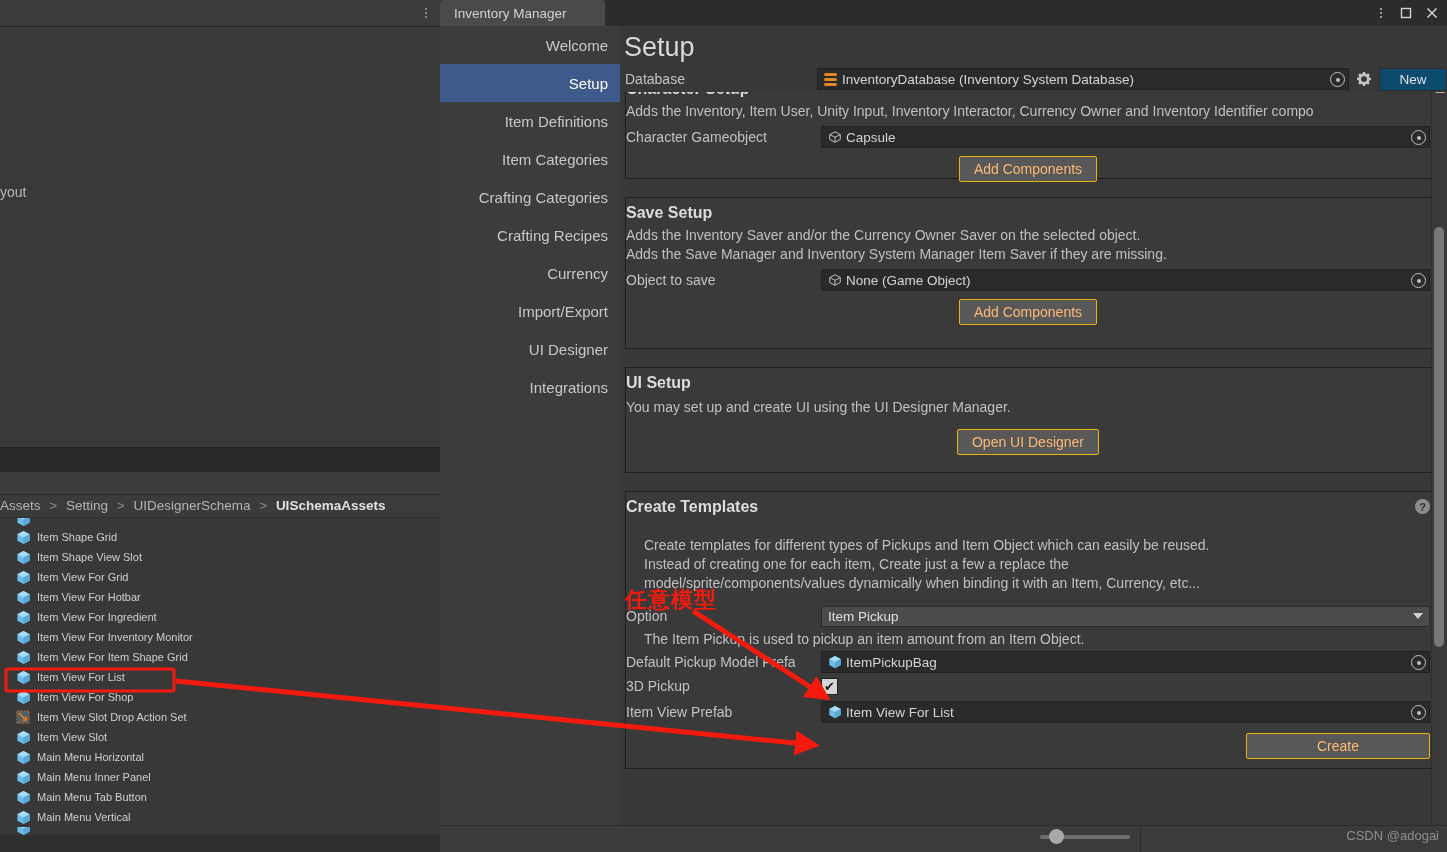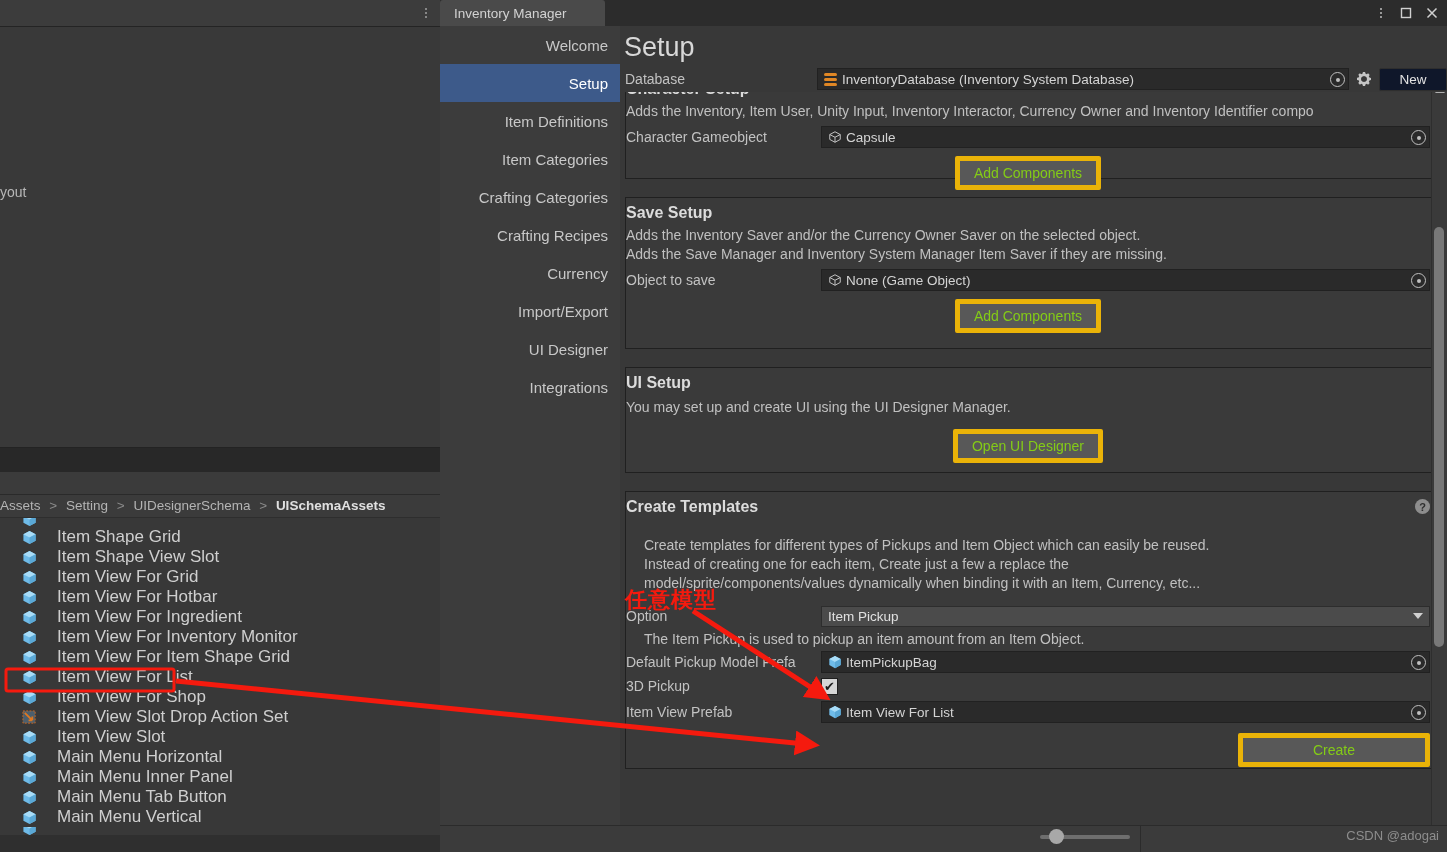--- a/index.html
+++ b/index.html
@@ -60,22 +60,22 @@
     border-bottom: 1px solid #2e2e2e;
   }
   #breadcrumb .sep { color: #8a8a8a; margin: 0 5px; }
   #breadcrumb .crumb-last { color: #e0e0e0; font-weight: bold; }
 
   #asset-list {
     position: absolute; top: 23px; left: 0; right: 0; bottom: 18px;
     background: #383838; overflow: hidden;
   }
   .asset-row {
-    height: 20px; display: flex; align-items: center; gap: 20px;
-    padding-left: 22px; font-size: 17px; color: #cfcfcf; white-space: nowrap;
+    height: 20px; display: flex; align-items: center; gap: 6px;
+    padding-left: 16px; font-size: 11px; color: #cfcfcf; white-space: nowrap;
   }
   .asset-row.partial-top { height: 9px; overflow: hidden; align-items: flex-end; }
   .prefab-icon {
     width: 15px; height: 15px; flex: 0 0 15px; position: relative;
   }
   .prefab-icon svg { display: block; }
   #asset-bottom-strip {
     position: absolute; left: 0; bottom: 0; width: 440px; height: 18px;
     background: #2f2f2f;
   }
@@ -142,37 +142,37 @@
   .donut i { width: 4px; height: 4px; border-radius: 50%; background: #c0c0c0; display:block; }
 
   .db-icon {
     width: 13px; height: 13px; margin-right: 5px; flex: 0 0 13px;
     display: flex; flex-direction: column; justify-content: space-between;
   }
   .db-icon span { display: block; height: 3px; background: #e08725; border-radius: 2px; }
 
   #gear-btn { width: 22px; height: 22px; display:flex; align-items:center; justify-content:center; margin-left: 4px; }
   #new-btn {
-    height: 21px; min-width: 50px; background: #0f172a; border: 1px solid #2e2e2e;
+    height: 21px; min-width: 50px; background: #0c4a6e; border: 1px solid #2e2e2e;
     border-radius: 2px; color: #e2e2e2; font-size: 13.5px; display:flex;
     align-items:center; justify-content:center; margin-left: 4px; padding: 0 8px;
   }
 
   
   .section {
     border: 1px solid #202020; background: #3a3a3a; margin: 0 8px 0 5px;
     padding: 6px 8px 10px 0; box-sizing: border-box; position: relative;
   }
   .section-title { font-size: 16px; font-weight: bold; color: #dcdcdc; margin-bottom: 4px; }
   .section-desc { font-size: 14px; color: #c0c0c0; line-height: 19px; white-space: nowrap; }
   .field-row { display: flex; align-items: center; height: 24px; margin-top: 4px; }
   .field-label { font-size: 14px; color: #c2c2c2; width: 195px; flex: 0 0 195px; overflow: hidden; white-space: nowrap; }
   .btn {
-    background: #585858; border: 5px solid #eab308; border-radius: 2px;
-    color: #84cc16; font-size: 14px; height: 24px; padding: 0 14px;
+    background: #585858; border: 1px solid #eab308; border-radius: 2px;
+    color: #fdba74; font-size: 14px; height: 24px; padding: 0 14px;
     display: inline-flex; align-items: center; justify-content: center;
   }
   .btn-center { display: flex; justify-content: center; margin-top: 7px; }
   .section-gap { height: 18px; }
 
   .dropdown {
     flex: 1; height: 21px; background: #4b4b4b; border: 1px solid #2d2d2d;
     display: flex; align-items: center; padding-left: 6px; box-sizing: border-box;
     font-size: 13.5px; color: #e0e0e0; position: relative;
   }

